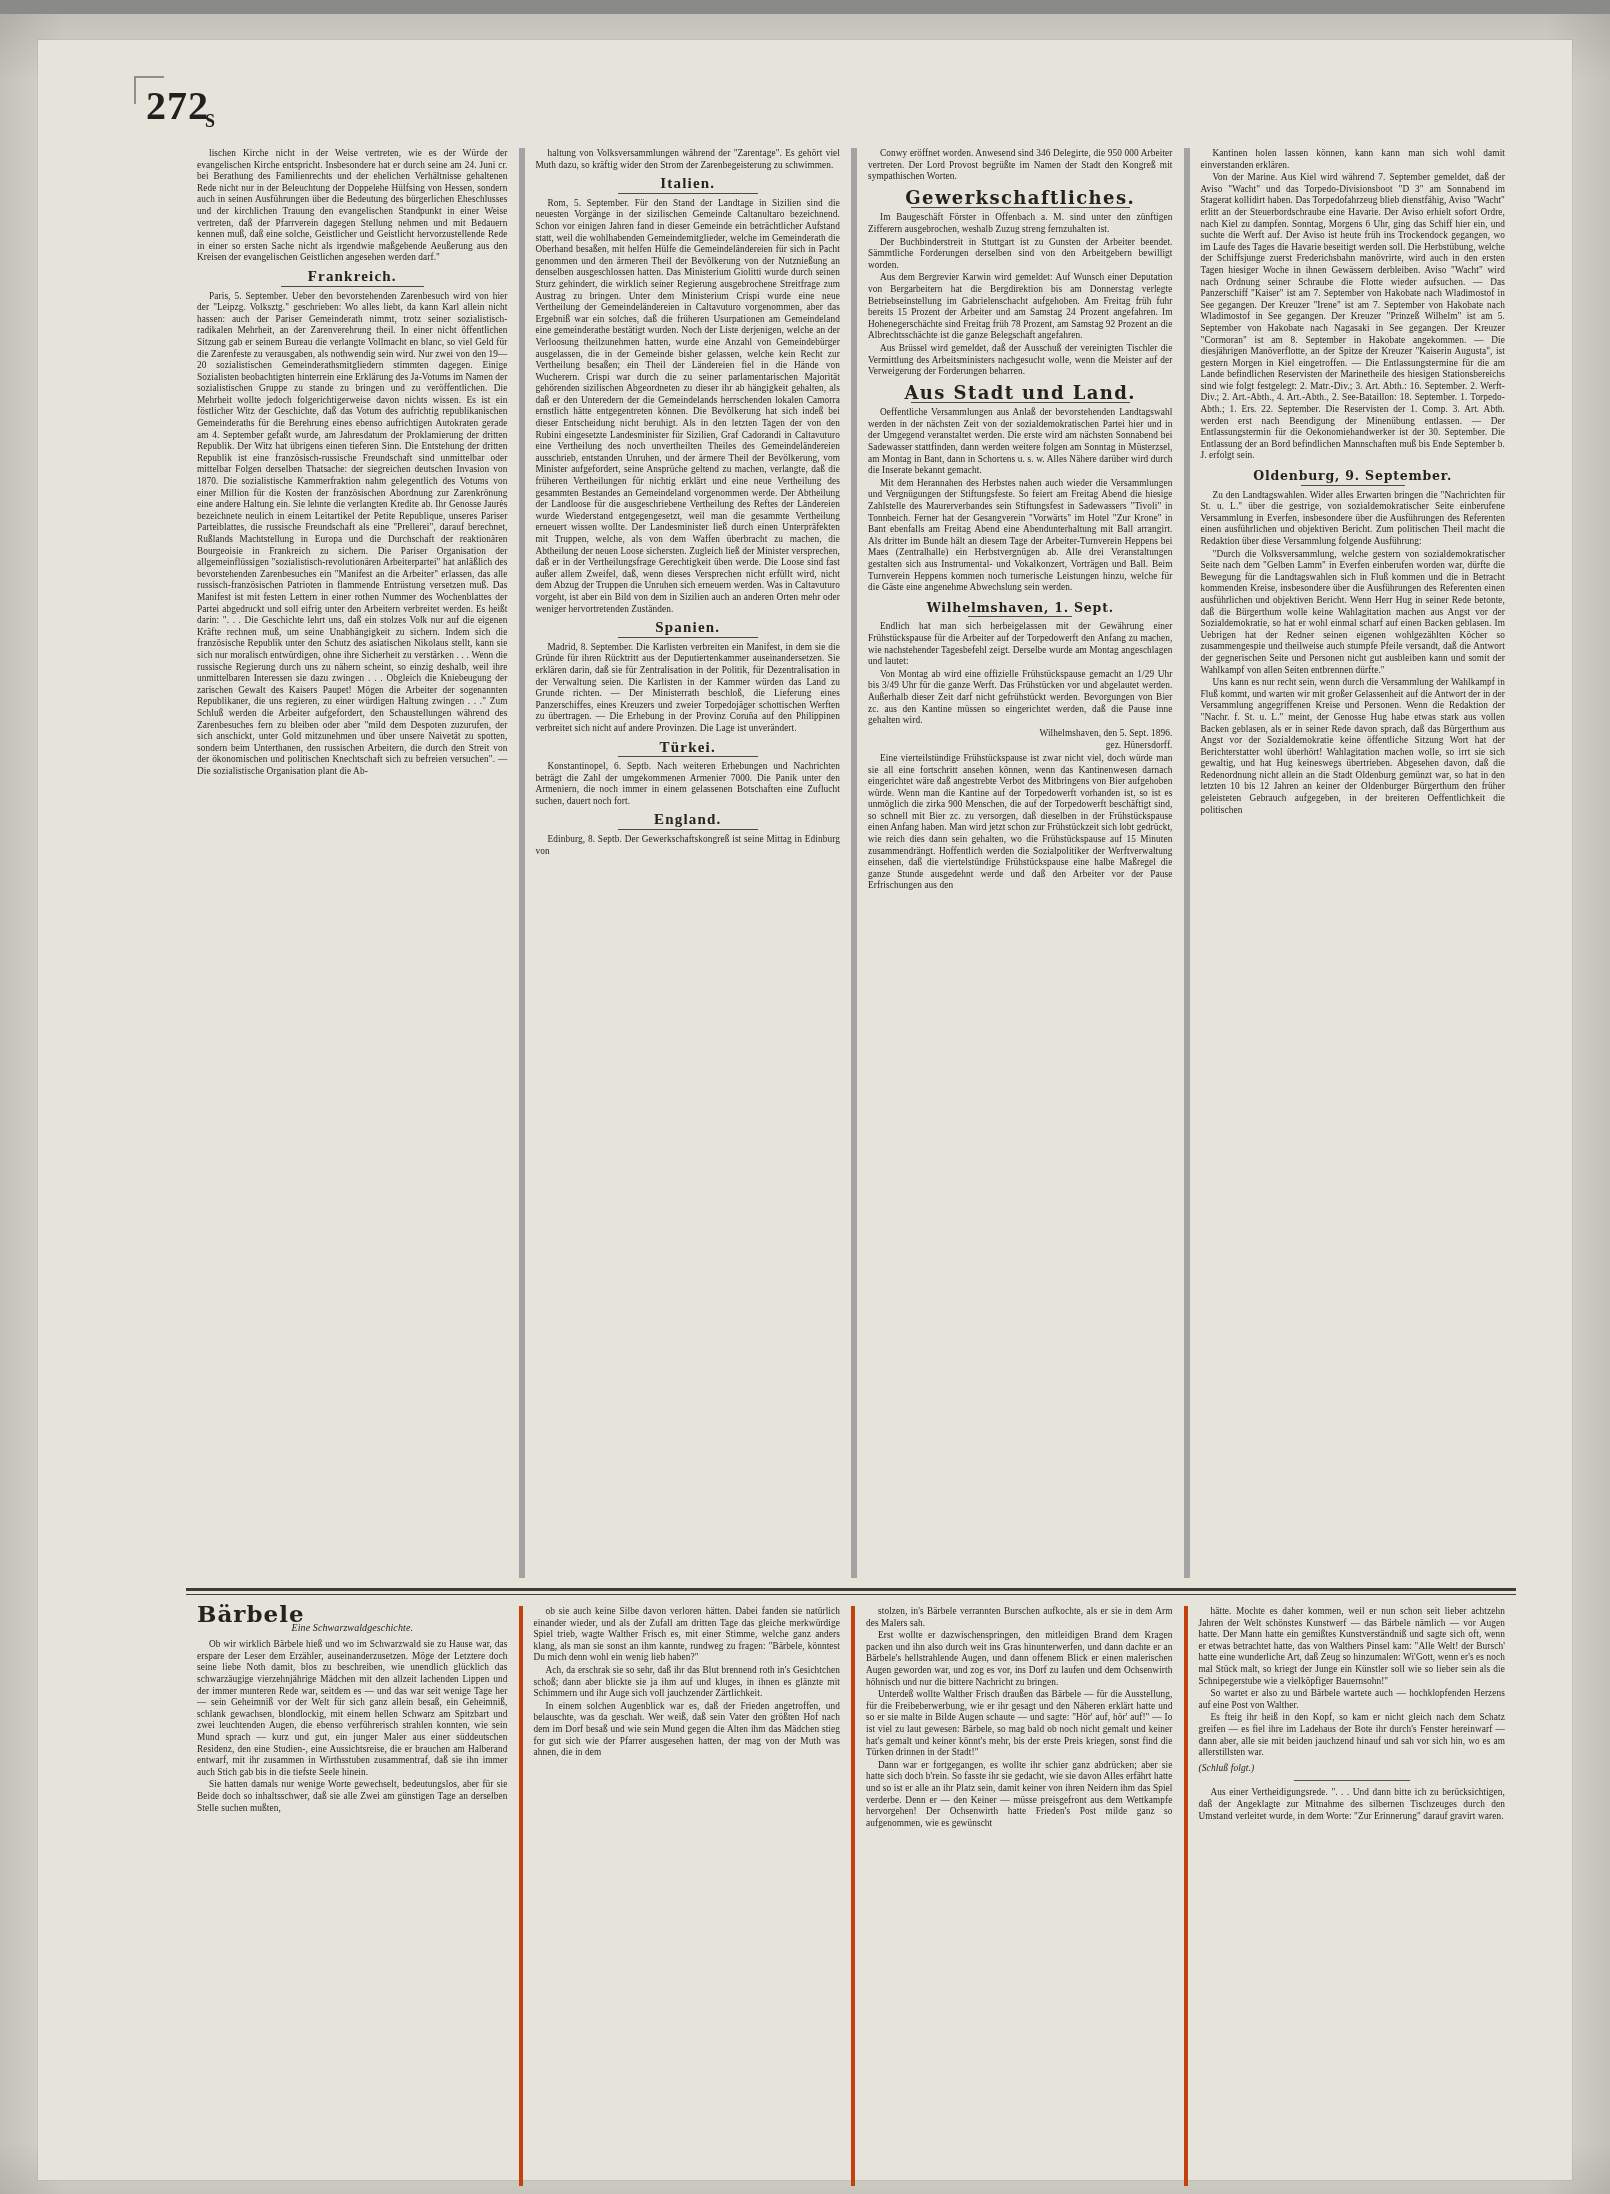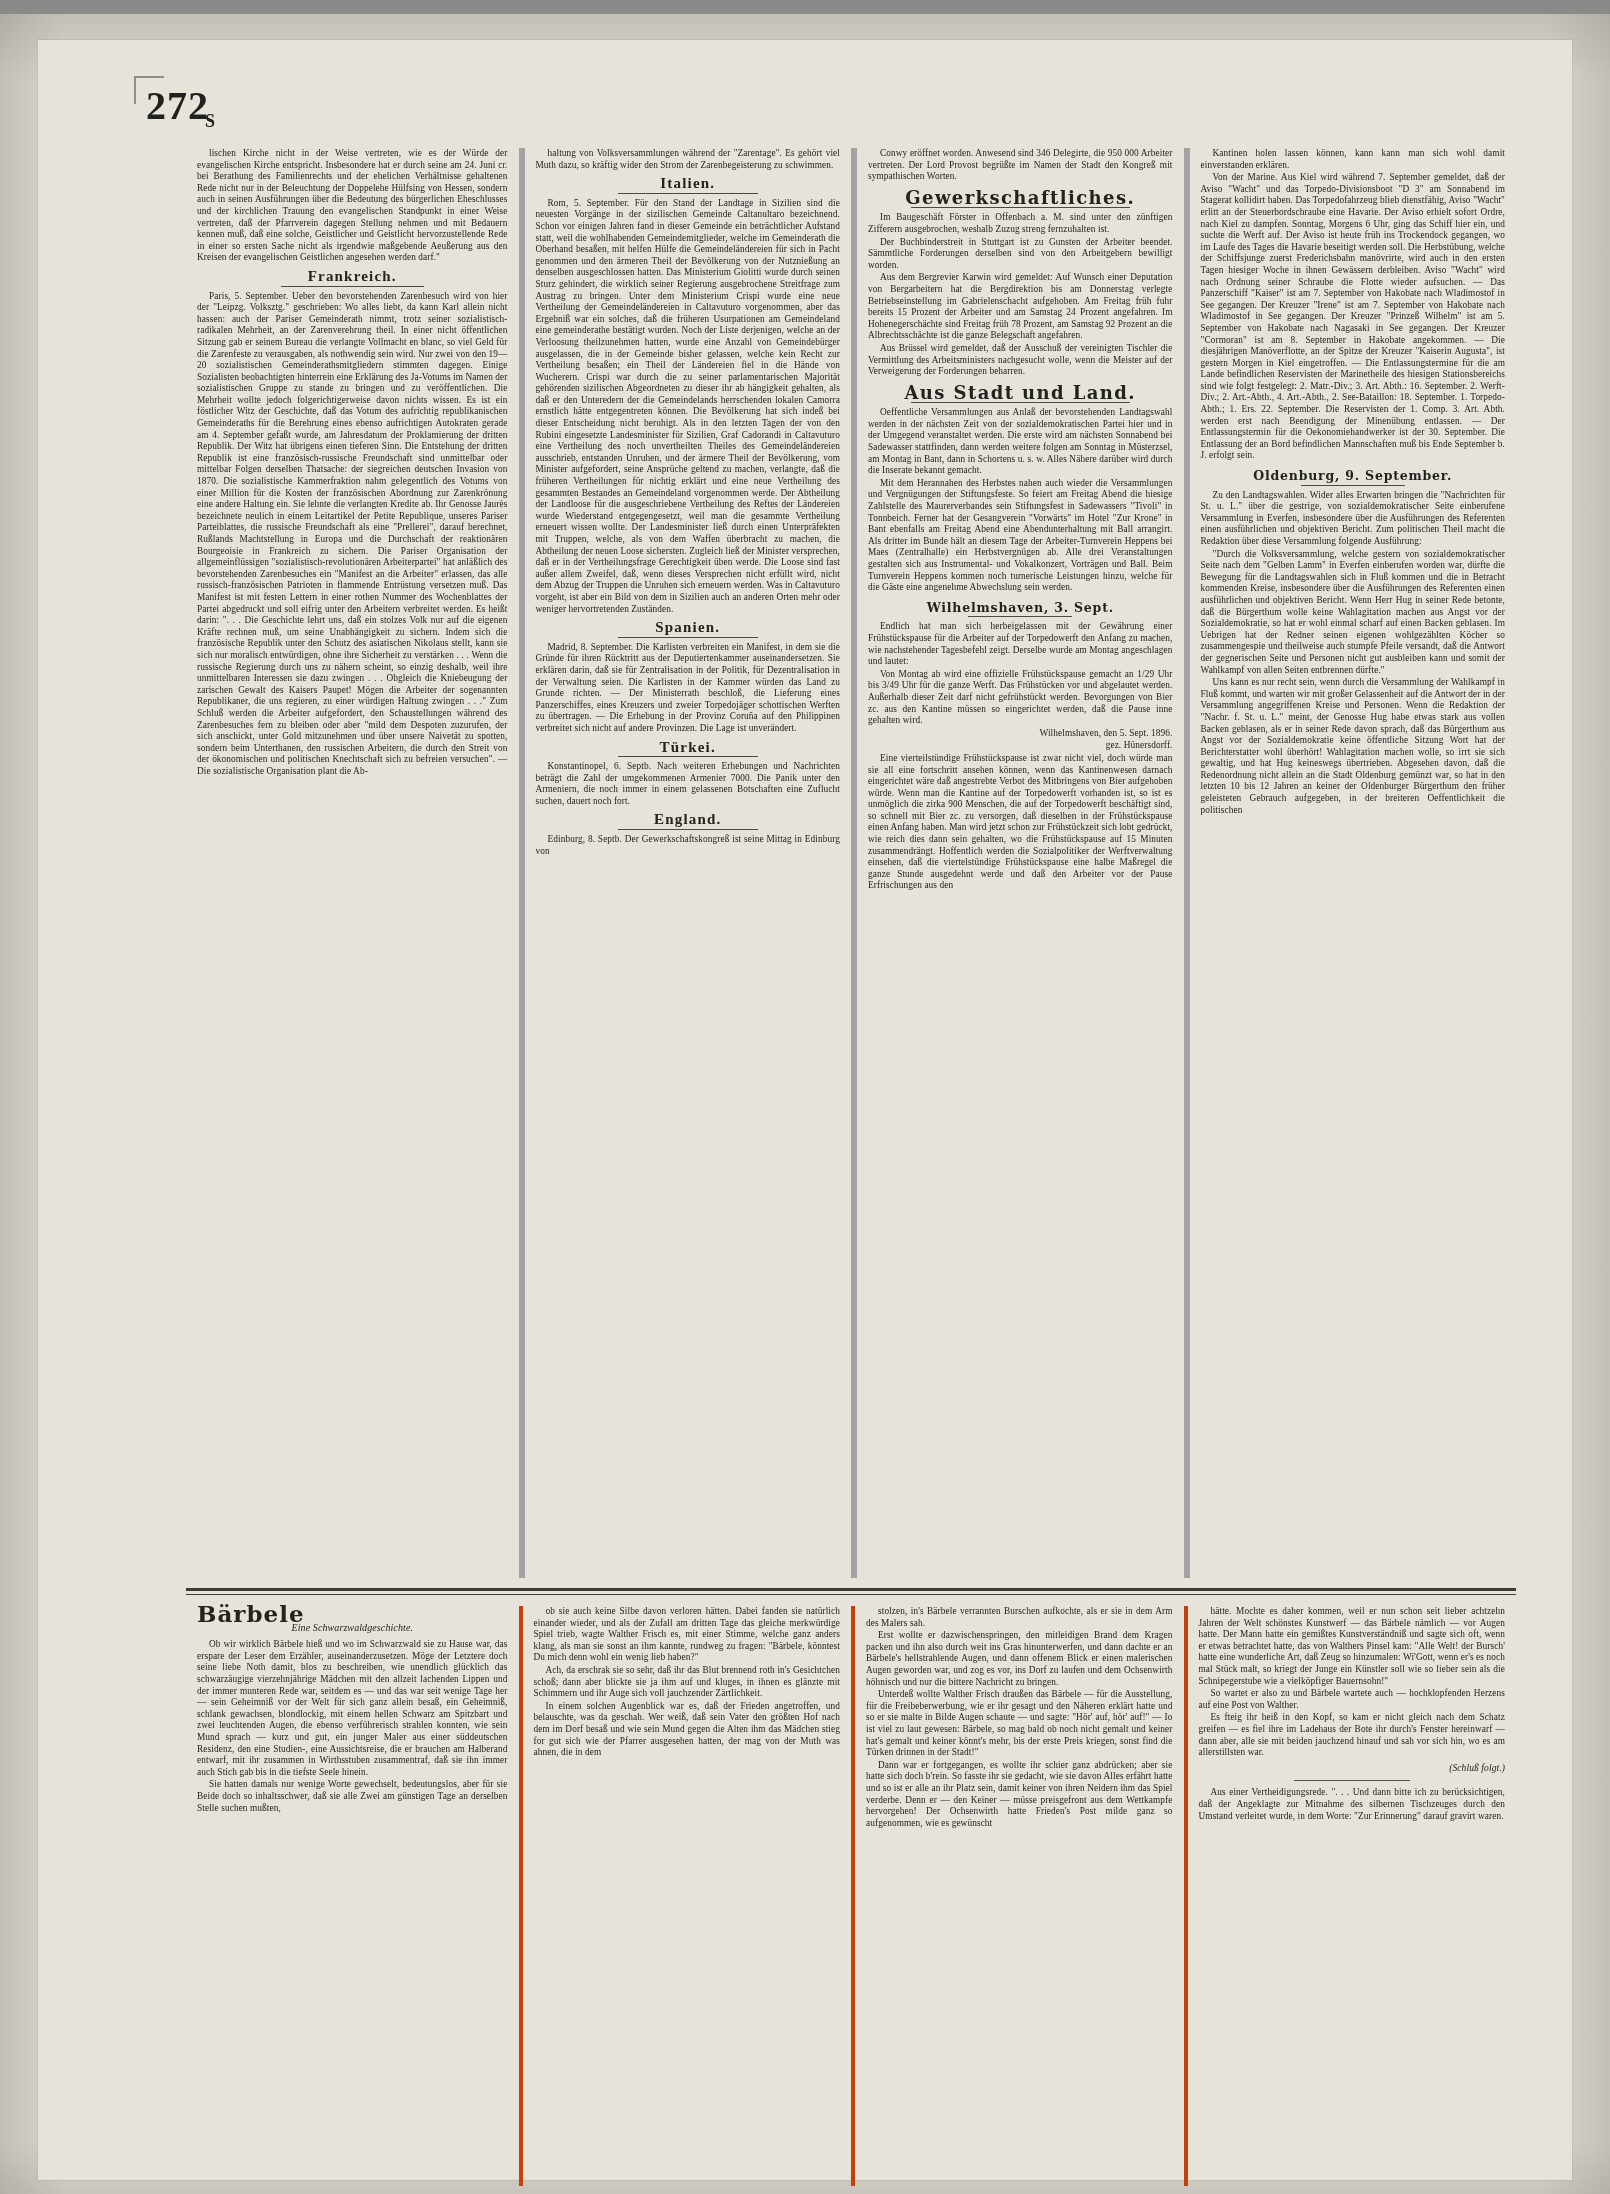--- a/index.html
+++ b/index.html
@@ -159,21 +159,21 @@
     letter-spacing: 1px;
     margin: 2px 0 2px 0;
   }
   .ft-sub {
     text-align: center;
     font-size: 10px;
     font-style: italic;
     margin: 0 0 6px 0;
   }
   .ft-end {
-    text-align: right;
+    text-align: left;
     font-size: 9.5px;
     font-style: italic;
     margin-top: 4px;
   }
   .small-rule {
     border: 0;
     border-top: 1px solid #55554f;
     width: 38%;
     margin: 6px auto 6px auto;
   }
@@ -214,21 +214,21 @@
           <div class="hdr-big">Gewerkschaftliches.</div>
           <hr class="rule wide">
           <p>Im Baugeschäft Förster in Offenbach a. M. sind unter den zünftigen Zifferern ausgebrochen, weshalb Zuzug streng fernzuhalten ist.</p>
           <p>Der Buchbinderstreit in Stuttgart ist zu Gunsten der Arbeiter beendet. Sämmtliche Forderungen derselben sind von den Arbeitgebern bewilligt worden.</p>
           <p>Aus dem Bergrevier Karwin wird gemeldet: Auf Wunsch einer Deputation von Bergarbeitern hat die Bergdirektion bis am Donnerstag verlegte Betriebseinstellung im Gabrielenschacht aufgehoben. Am Freitag früh fuhr bereits 15 Prozent der Arbeiter und am Samstag 24 Prozent angefahren. Im Hohenegerschächte sind Freitag früh 78 Prozent, am Samstag 92 Prozent an die Albrechtsschächte ist die ganze Belegschaft angefahren.</p>
           <p>Aus Brüssel wird gemeldet, daß der Ausschuß der vereinigten Tischler die Vermittlung des Arbeitsministers nachgesucht wolle, wenn die Meister auf der Verweigerung der Forderungen beharren.</p>
           <div class="hdr-big">Aus Stadt und Land.</div>
           <hr class="rule wide">
           <p>Oeffentliche Versammlungen aus Anlaß der bevorstehenden Landtagswahl werden in der nächsten Zeit von der sozialdemokratischen Partei hier und in der Umgegend veranstaltet werden. Die erste wird am nächsten Sonnabend bei Sadewasser stattfinden, dann werden weitere folgen am Sonntag in Müsterzsel, am Montag in Bant, dann in Schortens u. s. w. Alles Nähere darüber wird durch die Inserate bekannt gemacht.</p>
           <p>Mit dem Herannahen des Herbstes nahen auch wieder die Versammlungen und Vergnügungen der Stiftungsfeste. So feiert am Freitag Abend die hiesige Zahlstelle des Maurerverbandes sein Stiftungsfest in Sadewassers "Tivoli" in Tonnbeich. Ferner hat der Gesangverein "Vorwärts" im Hotel "Zur Krone" in Bant ebenfalls am Freitag Abend eine Abendunterhaltung mit Ball arrangirt. Als dritter im Bunde hält an diesem Tage der Arbeiter-Turnverein Heppens bei Maes (Zentralhalle) ein Herbstvergnügen ab. Alle drei Veranstaltungen gestalten sich aus Instrumental- und Vokalkonzert, Vorträgen und Ball. Beim Turnverein Heppens kommen noch turnerische Leistungen hinzu, welche für die Gäste eine angenehme Abwechslung sein werden.</p>
-          <div class="hdr-sub">Wilhelmshaven, 3. Sept.</div>
+          <div class="hdr-sub">Wilhelmshaven, 1. Sept.</div>
           <hr class="rule thin">
           <p>Endlich hat man sich herbeigelassen mit der Gewährung einer Frühstückspause für die Arbeiter auf der Torpedowerft den Anfang zu machen, wie nachstehender Tagesbefehl zeigt. Derselbe wurde am Montag angeschlagen und lautet:</p>
           <p>Von Montag ab wird eine offizielle Frühstückspause gemacht an 1/29 Uhr bis 3/49 Uhr für die ganze Werft. Das Frühstücken vor und abgelautet werden. Außerhalb dieser Zeit darf nicht gefrühstückt werden. Bevorgungen von Bier zc. aus den Kantine müssen so eingerichtet werden, daß die Pause inne gehalten wird.</p>
           <p class="noind" style="text-align: right;">Wilhelmshaven, den 5. Sept. 1896.</p>
           <p class="noind" style="text-align: right;">gez. Hünersdorff.</p>
           <p>Eine vierteilstündige Frühstückspause ist zwar nicht viel, doch würde man sie all eine fortschritt ansehen können, wenn das Kantinenwesen darnach eingerichtet wäre daß angestrebte Verbot des Mitbringens von Bier aufgehoben würde. Wenn man die Kantine auf der Torpedowerft vorhanden ist, so ist es unmöglich die zirka 900 Menschen, die auf der Torpedowerft beschäftigt sind, so schnell mit Bier zc. zu versorgen, daß dieselben in der Frühstückspause einen Anfang haben. Man wird jetzt schon zur Frühstückzeit sich lobt gedrückt, wie reich dies dann sein gehalten, wo die Frühstückspause auf 15 Minuten zusammendrängt. Hoffentlich werden die Sozialpolitiker der Werftverwaltung einsehen, daß die viertelstündige Frühstückspause eine halbe Maßregel die ganze Stunde ausgedehnt werde und daß den Arbeiter vor der Pause Erfrischungen aus den</p>
         </div>
       <div class="col txt" id="c4">
           <p>Kantinen holen lassen können, kann kann man sich wohl damit einverstanden erklären.</p>
           <p>Von der Marine. Aus Kiel wird während 7. September gemeldet, daß der Aviso "Wacht" und das Torpedo-Divisionsboot "D 3" am Sonnabend im Stagerat kollidirt haben. Das Torpedofahrzeug blieb dienstfähig, Aviso "Wacht" erlitt an der Steuerbordschraube eine Havarie. Der Aviso erhielt sofort Ordre, nach Kiel zu dampfen. Sonntag, Morgens 6 Uhr, ging das Schiff hier ein, und suchte die Werft auf. Der Aviso ist heute früh ins Trockendock gegangen, wo im Laufe des Tages die Havarie beseitigt werden soll. Die Herbstübung, welche der Schiffsjunge zuerst Frederichsbahn manövrirte, wird auch in den ersten Tagen hiesiger Woche in ihnen Gewässern derbleiben. Aviso "Wacht" wird nach Ordnung seiner Schraube die Flotte wieder aufsuchen. — Das Panzerschiff "Kaiser" ist am 7. September von Hakobate nach Wladimostof in See gegangen. Der Kreuzer "Irene" ist am 7. September von Hakobate nach Wladimostof in See gegangen. Der Kreuzer "Prinzeß Wilhelm" ist am 5. September von Hakobate nach Nagasaki in See gegangen. Der Kreuzer "Cormoran" ist am 8. September in Hakobate angekommen. — Die diesjährigen Manöverflotte, an der Spitze der Kreuzer "Kaiserin Augusta", ist gestern Morgen in Kiel eingetroffen. — Die Entlassungstermine für die am Lande befindlichen Reservisten der Marinetheile des hiesigen Stationsbereichs sind wie folgt festgelegt: 2. Matr.-Div.; 3. Art. Abth.: 16. September. 2. Werft-Div.; 2. Art.-Abth., 4. Art.-Abth., 2. See-Bataillon: 18. September. 1. Torpedo-Abth.; 1. Ers. 22. September. Die Reservisten der 1. Comp. 3. Art. Abth. werden erst nach Beendigung der Minenübung entlassen. — Der Entlassungstermin für die Oekonomiehandwerker ist der 30. September. Die Entlassung der an Bord befindlichen Mannschaften muß bis Ende September b. J. erfolgt sein.</p>

